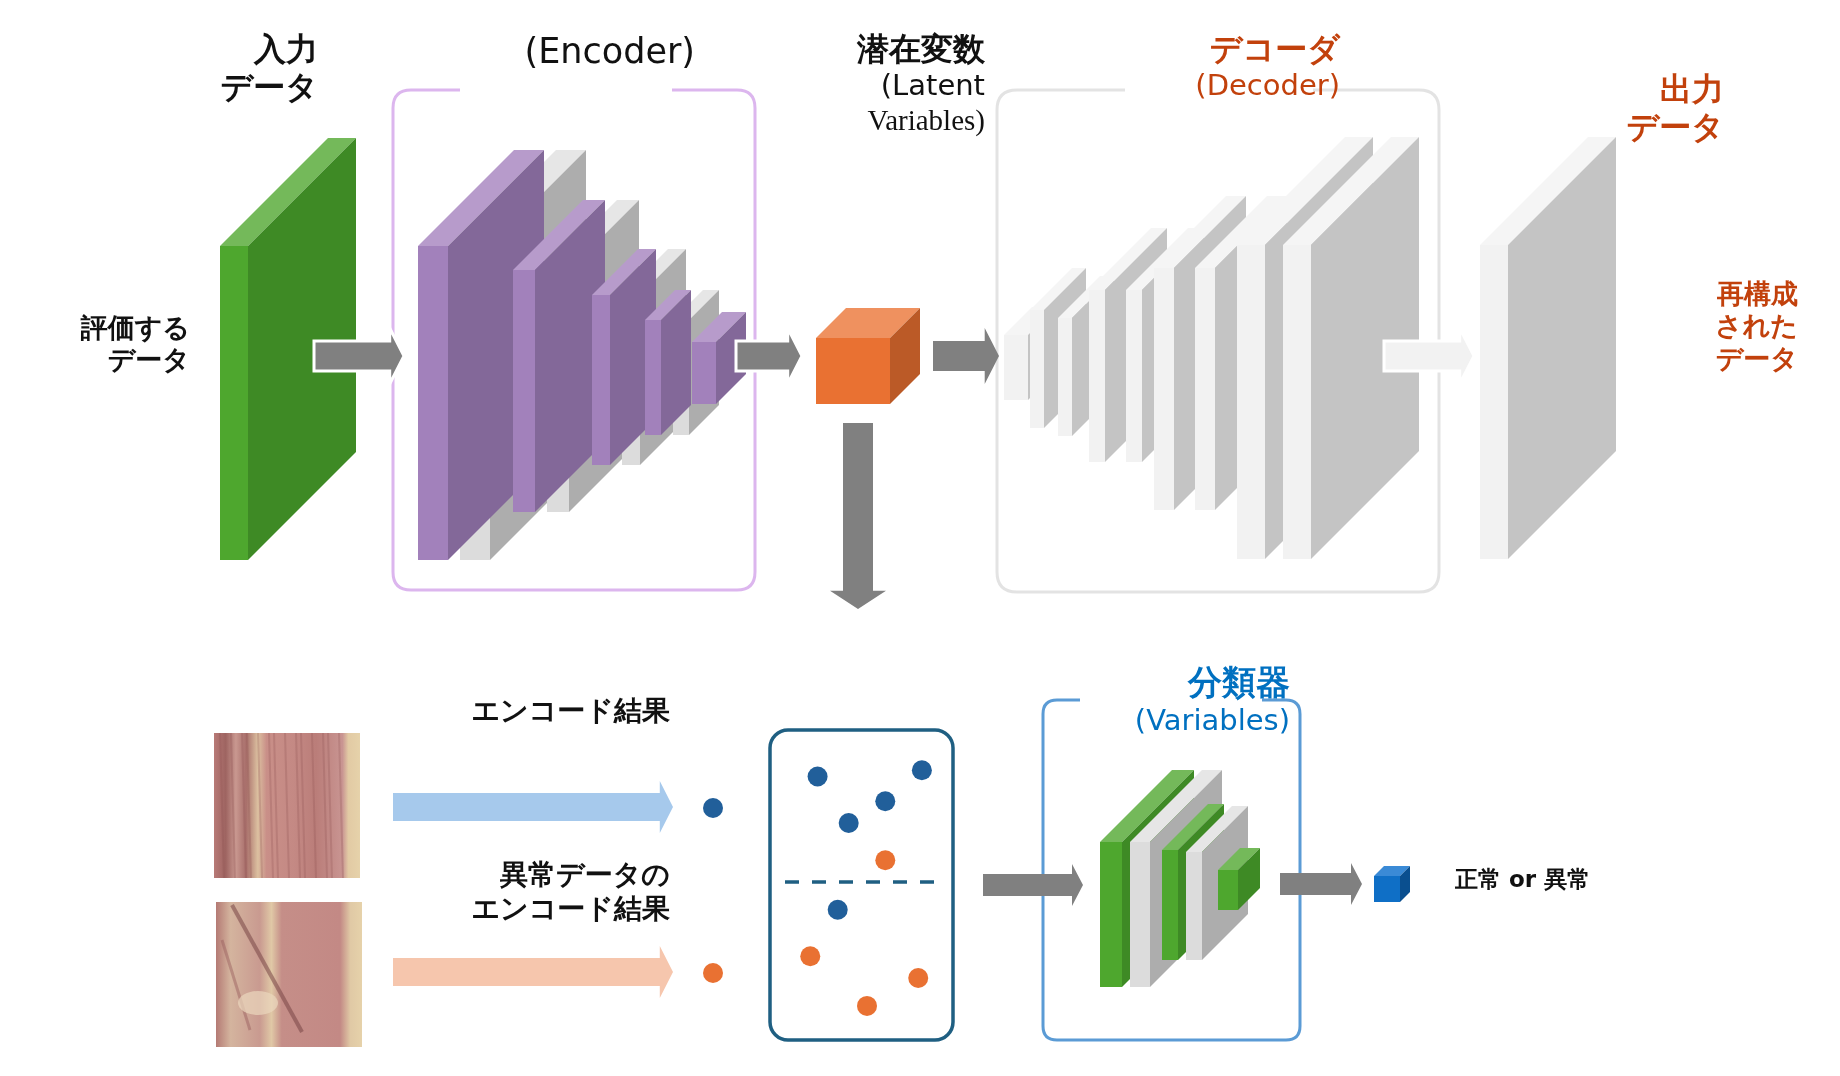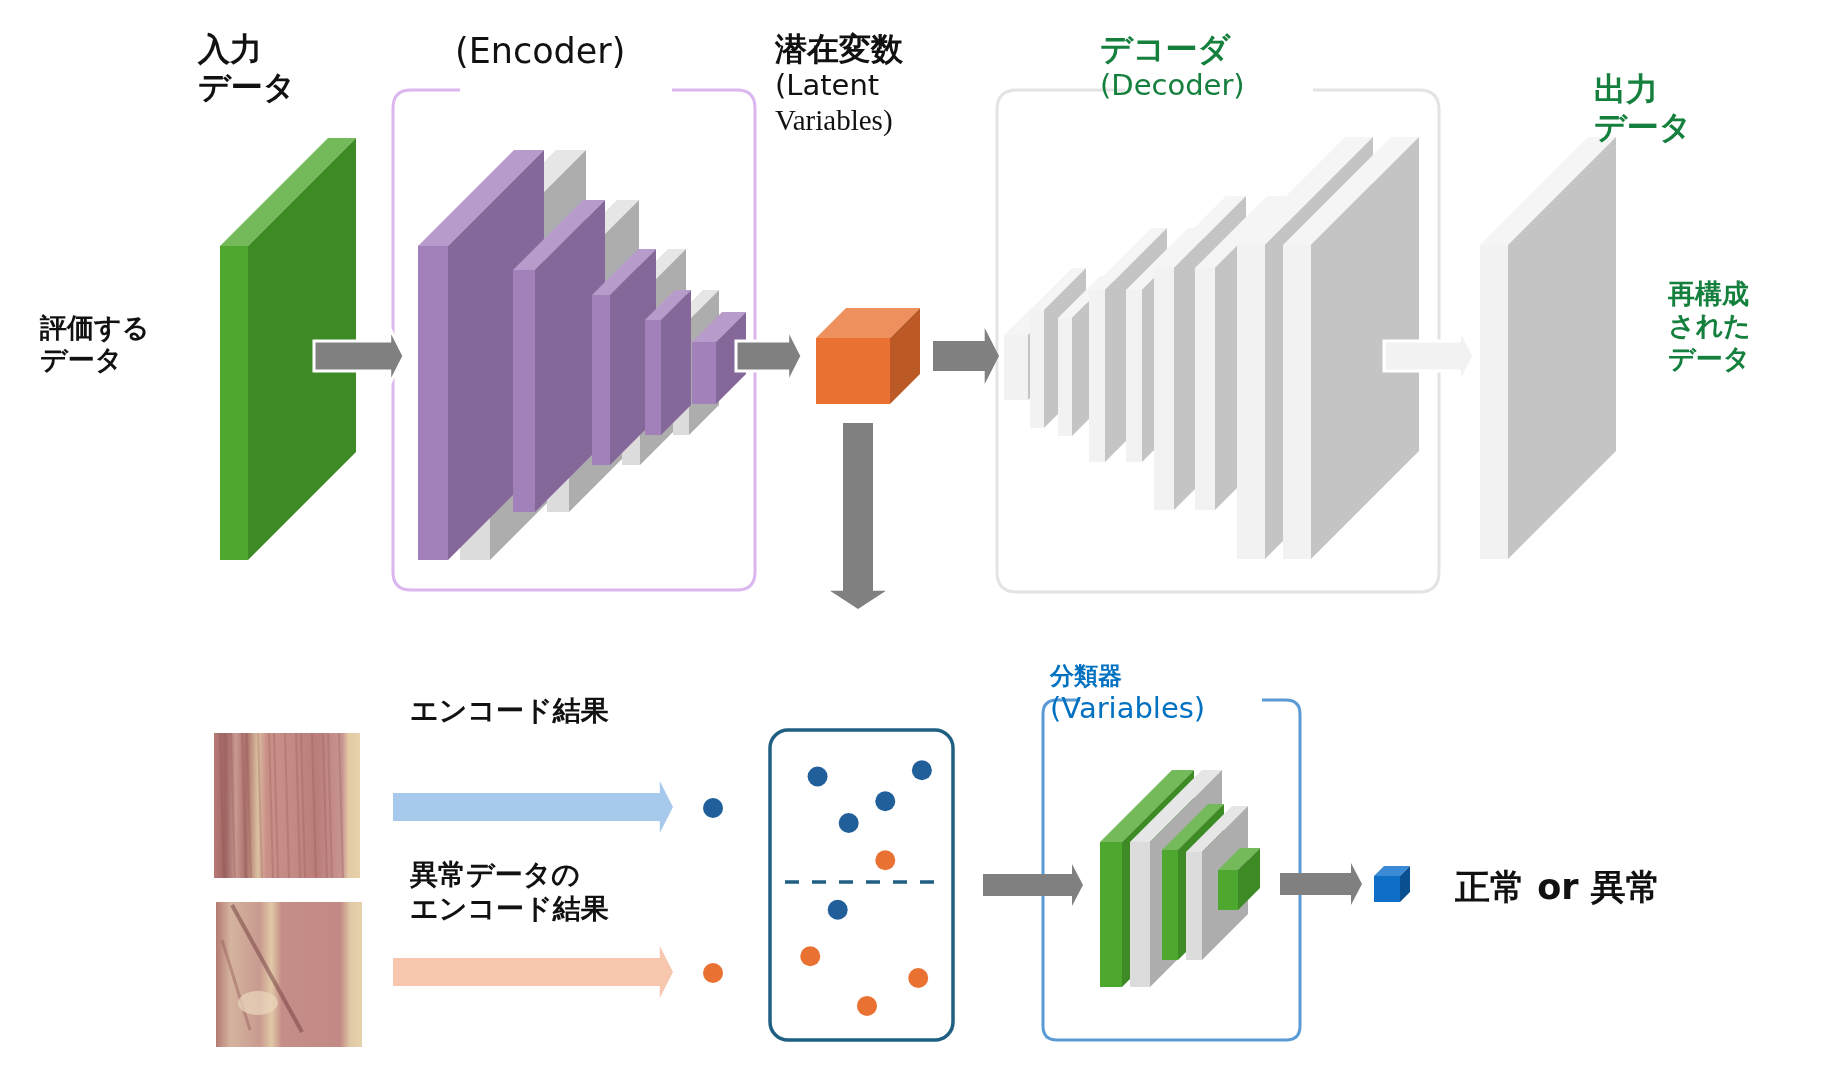--- a/index.html
+++ b/index.html
@@ -1,26 +1,26 @@
 <!DOCTYPE html>
 <html><head>
 <meta charset="utf-8">
 <style>
   html, body { margin: 0; padding: 0; background: #ffffff; }
   body { width: 1840px; height: 1076px; position: relative; overflow: hidden;
          font-family: "DejaVu Sans", "Liberation Sans", sans-serif; }
   svg { position: absolute; left: 0; top: 0; }
-  .lbl { position: absolute; font-weight: bold; text-align: left; line-height: 1.2; white-space: nowrap; }
+  .lbl { position: absolute; font-weight: bold; text-align: right; line-height: 1.2; white-space: nowrap; }
   .dark { color: #111111; }
-  .faded { color: #15803d; }
+  .faded { color: #c2410c; }
   .blue { color: #0070c0; }
   .h1 { font-size: 32px; }
   .h2 { font-size: 29px; }
   .side { font-size: 27px; }
-  .res { font-size: 35px; }
+  .res { font-size: 23px; }
 </style>
 </head>
 <body>
 
 <svg id="canvas" width="1840" height="1076" viewBox="0 0 1840 1076">
   <defs>
     <linearGradient id="woodA" x1="0" y1="0" x2="1" y2="0">
       <stop offset="0" stop-color="#b87a77"></stop>
       <stop offset="0.08" stop-color="#9e6461"></stop>
       <stop offset="0.15" stop-color="#c99890"></stop>
@@ -273,16 +273,16 @@
 </div>
 
 <div class="lbl dark side" style="left:410px; top:694px; width:260px; font-size:28px;">
   <div>エンコード結果</div>
 </div>
 <div class="lbl dark side" style="left:410px; top:858px; width:260px; font-size:28px;">
   <div>異常データの</div>
   <div>エンコード結果</div>
 </div>
 <div class="lbl blue" style="left:1050px; top:662px; width:240px;">
-  <div class="h1" style="font-size:24px;">分類器</div>
+  <div class="h1" style="font-size:34px;">分類器</div>
   <div class="h2" style="font-weight:normal;">(Variables)</div>
 </div>
 <div class="lbl dark res" style="left:1455px; top:866px; width:230px; text-align:left;">正常 or 異常</div>
 
 </body></html>

